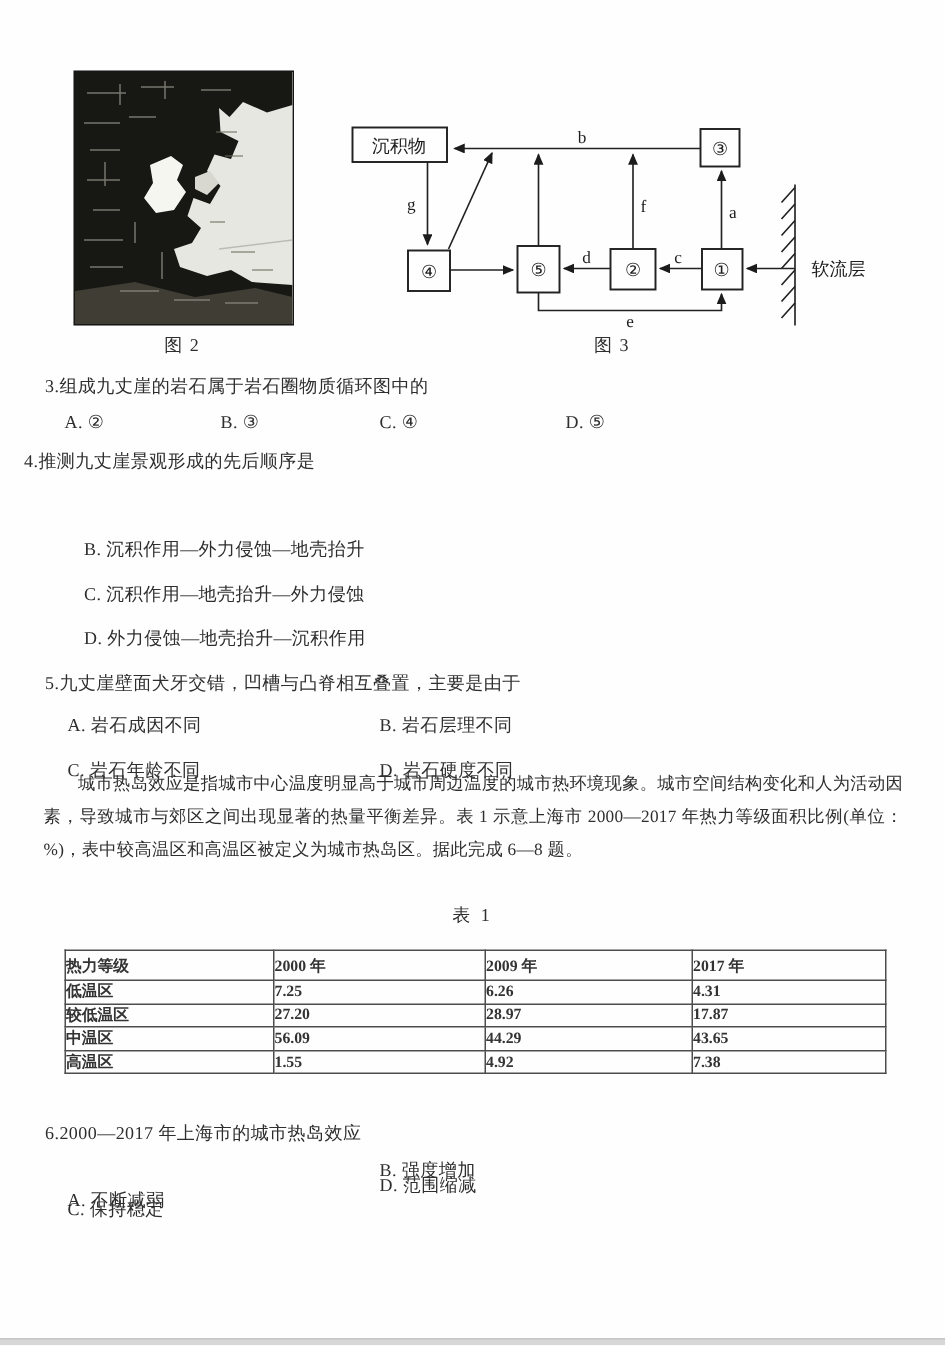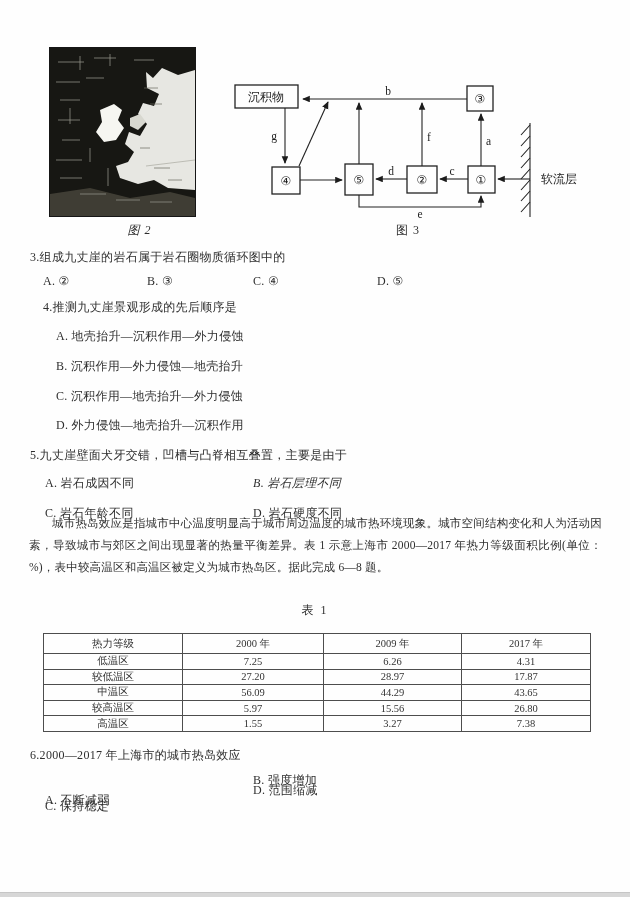--- a/index.html
+++ b/index.html
@@ -12,22 +12,22 @@
   .stem { font-size:12px; letter-spacing:.3px; white-space:nowrap; }
   .opt  { font-size:12px; letter-spacing:.3px; white-space:nowrap; }
   .figcap { font-size:12px; text-align:center; letter-spacing:1px; }
   .passage {
     font-size:11.5px; line-height:22px; text-align:justify;
     text-indent:2em; letter-spacing:.2px;
   }
   .tablecap { font-size:12px; text-align:center; letter-spacing:2px; }
   table.t1 { border-collapse:collapse; table-layout:fixed; font-size:10.5px; color:#333; }
   table.t1 th, table.t1 td {
-    border:1px solid #4d4d4d; text-align:center; vertical-align:middle;
-    font-weight:normal; padding:0; overflow:hidden; white-space:nowrap;
+    border:1px solid #4d4d4d; text-align:left; vertical-align:middle;
+    font-weight:bold; padding:0; overflow:hidden; white-space:nowrap;
   }
   table.t1 th { height:19px; }
   table.t1 td { height:14.6px; }
   .photo-frame { border:1px solid #161616; background:#e8e8e4; }
   svg text { font-family:"Liberation Serif","DejaVu Serif",serif; }
   .diag-node { font-size:12px; fill:#1d1d1d; }
   .diag-lab  { font-size:11.5px; fill:#1d1d1d; }
   .diag-box  { fill:#fefefe; stroke:#222; stroke-width:1.3; }
   .diag-line { stroke:#222; stroke-width:1.1; fill:none; }
   .bottom-strip { left:0; right:0; bottom:0; height:4px; background:#d7d7d7; border-top:1px solid #c6c6c6; }
@@ -42,21 +42,21 @@
       <rect x="0" y="0" width="145" height="168" fill="#e7e7e2"></rect>
       <line x1="96" y1="118" x2="145" y2="112" stroke="#bcbcb4" stroke-width="1"></line>
       <path d="M0,0 H145 V22 L128,27 112,20 103,30 96,24 97,40 109,46 104,58 93,55 88,66 97,76 90,88 79,84 75,96 84,104 78,114 66,118 70,130 88,136 104,132 118,140 145,142 V168 H0 Z" fill="#171713"></path>
       <path d="M0,146 L40,140 80,150 120,144 145,150 V168 H0 Z" fill="#413f36" opacity="0.95"></path>
       <path d="M50,62 L64,56 72,62 68,72 74,80 66,92 54,94 46,84 52,74 Z" fill="#f6f6f1"></path>
       <path d="M80,70 l10,-4 6,8 -8,8 -8,-4 Z" fill="#d8d8d0"></path>
       <path d="M8,14 h26 M44,10 h22 M84,12 h20 M6,34 h24 M36,30 h18 M10,52 h20 M8,72 h22 M12,92 h18 M6,112 h26 M10,130 h22 M30,146 h26 M66,152 h24 M100,154 h22 M30,8 v14 M60,6 v12 M20,60 v16 M40,100 v14 M58,120 v18" stroke="#8f8f86" stroke-width="1" fill="none" opacity="0.8"></path>
       <path d="M94,40 h14 M100,56 h12 M90,100 h10 M104,120 h16 M118,132 h14" stroke="#6b6b60" stroke-width="1" fill="none" opacity="0.7"></path>
     </svg>
   </div>
-  <div class="abs figcap" style="left:67px; top:222px; width:145px;font-style:italic;">图 2</div>
+  <div class="abs figcap" style="left:49px; top:222px; width:145px;">图 2</div>
 
   <svg class="abs" style="left:228px; top:75px;" width="370" height="145" viewBox="228 75 370 145">
     <defs>
       <marker id="ah" markerWidth="8" markerHeight="8" refX="6.2" refY="3" orient="auto">
         <path d="M0,0 L7,3 L0,6 Z" fill="#1c1c1c"></path>
       </marker>
     </defs>
 
     <rect class="diag-box" x="235" y="85" width="63" height="23"></rect>
     <rect class="diag-box" x="467" y="86" width="26" height="25"></rect>
@@ -97,29 +97,28 @@
     <text class="diag-lab" x="420" y="218" text-anchor="middle">e</text>
   </svg>
   <div class="abs figcap" style="left:338px; top:222px; width:140px;">图 3</div>
 
   <div class="abs stem" style="left:30px; top:249px;">3.组成九丈崖的岩石属于岩石圈物质循环图中的</div>
   <div class="abs opt" style="left:43px;  top:274px;">A. ②</div>
   <div class="abs opt" style="left:147px; top:274px;">B. ③</div>
   <div class="abs opt" style="left:253px; top:274px;">C. ④</div>
   <div class="abs opt" style="left:365px; top:274px;margin-left:12px;">D. ⑤</div>
 
-  <div class="abs stem" style="left:43px; top:299px;text-align:center;">4.推测九丈崖景观形成的先后顺序是</div>
-  <div class="abs opt" style="left:56px; top:328px;">A. 地壳抬升—沉积作用—外力侵蚀</div>
+  <div class="abs stem" style="left:16px; top:299px;text-align:center;">4.推测九丈崖景观形成的先后顺序是</div>
   <div class="abs opt" style="left:56px; top:358px;">B. 沉积作用—外力侵蚀—地壳抬升</div>
   <div class="abs opt" style="left:56px; top:388px;">C. 沉积作用—地壳抬升—外力侵蚀</div>
   <div class="abs opt" style="left:56px; top:417px;">D. 外力侵蚀—地壳抬升—沉积作用</div>
 
   <div class="abs stem" style="left:30px; top:447px;">5.九丈崖壁面犬牙交错，凹槽与凸脊相互叠置，主要是由于</div>
   <div class="abs opt" style="left:45px;  top:475px;">A. 岩石成因不同</div>
-  <div class="abs opt" style="left:253px; top:475px;font-style:italic;">B. 岩石层理不同</div>
+  <div class="abs opt" style="left:253px; top:475px;">B. 岩石层理不同</div>
   <div class="abs opt" style="left:45px;  top:505px;">C. 岩石年龄不同</div>
   <div class="abs opt" style="left:253px; top:505px;">D. 岩石硬度不同</div>
 
   <div class="abs passage" style="left:29px; top:512px; width:573px;">城市热岛效应是指城市中心温度明显高于城市周边温度的城市热环境现象。城市空间结构变化和人为活动因素，导致城市与郊区之间出现显著的热量平衡差异。表 1 示意上海市 2000—2017 年热力等级面积比例(单位：%)，表中较高温区和高温区被定义为城市热岛区。据此完成 6—8 题。</div>
 
   <div class="abs tablecap" style="left:0; top:602px; width:630px;">表 1</div>
 
   <table class="t1 abs" style="left:43px; top:633px; width:547px;">
     <colgroup>
       <col style="width:139px">
@@ -146,29 +145,23 @@
       <td>28.97</td>
       <td>17.87</td>
     </tr>
     <tr>
       <td>中温区</td>
       <td>56.09</td>
       <td>44.29</td>
       <td>43.65</td>
     </tr>
     <tr>
-      <td>较高温区</td>
-      <td>5.97</td>
-      <td>15.56</td>
-      <td>26.80</td>
-    </tr>
-    <tr>
       <td>高温区</td>
       <td>1.55</td>
-      <td>3.27</td>
+      <td>4.92</td>
       <td>7.38</td>
     </tr>
   </tbody>
     </table>
 
   <div class="abs stem" style="left:30px; top:747px;">6.2000—2017 年上海市的城市热岛效应</div>
   <div class="abs opt" style="left:45px;  top:772px;margin-top:20px;">A. 不断减弱</div>
   <div class="abs opt" style="left:253px; top:772px;">B. 强度增加</div>
   <div class="abs opt" style="left:45px;  top:798px;">C. 保持稳定</div>
   <div class="abs opt" style="left:253px; top:782px;font-family:Liberation Serif, serif;">D. 范围缩减</div>

